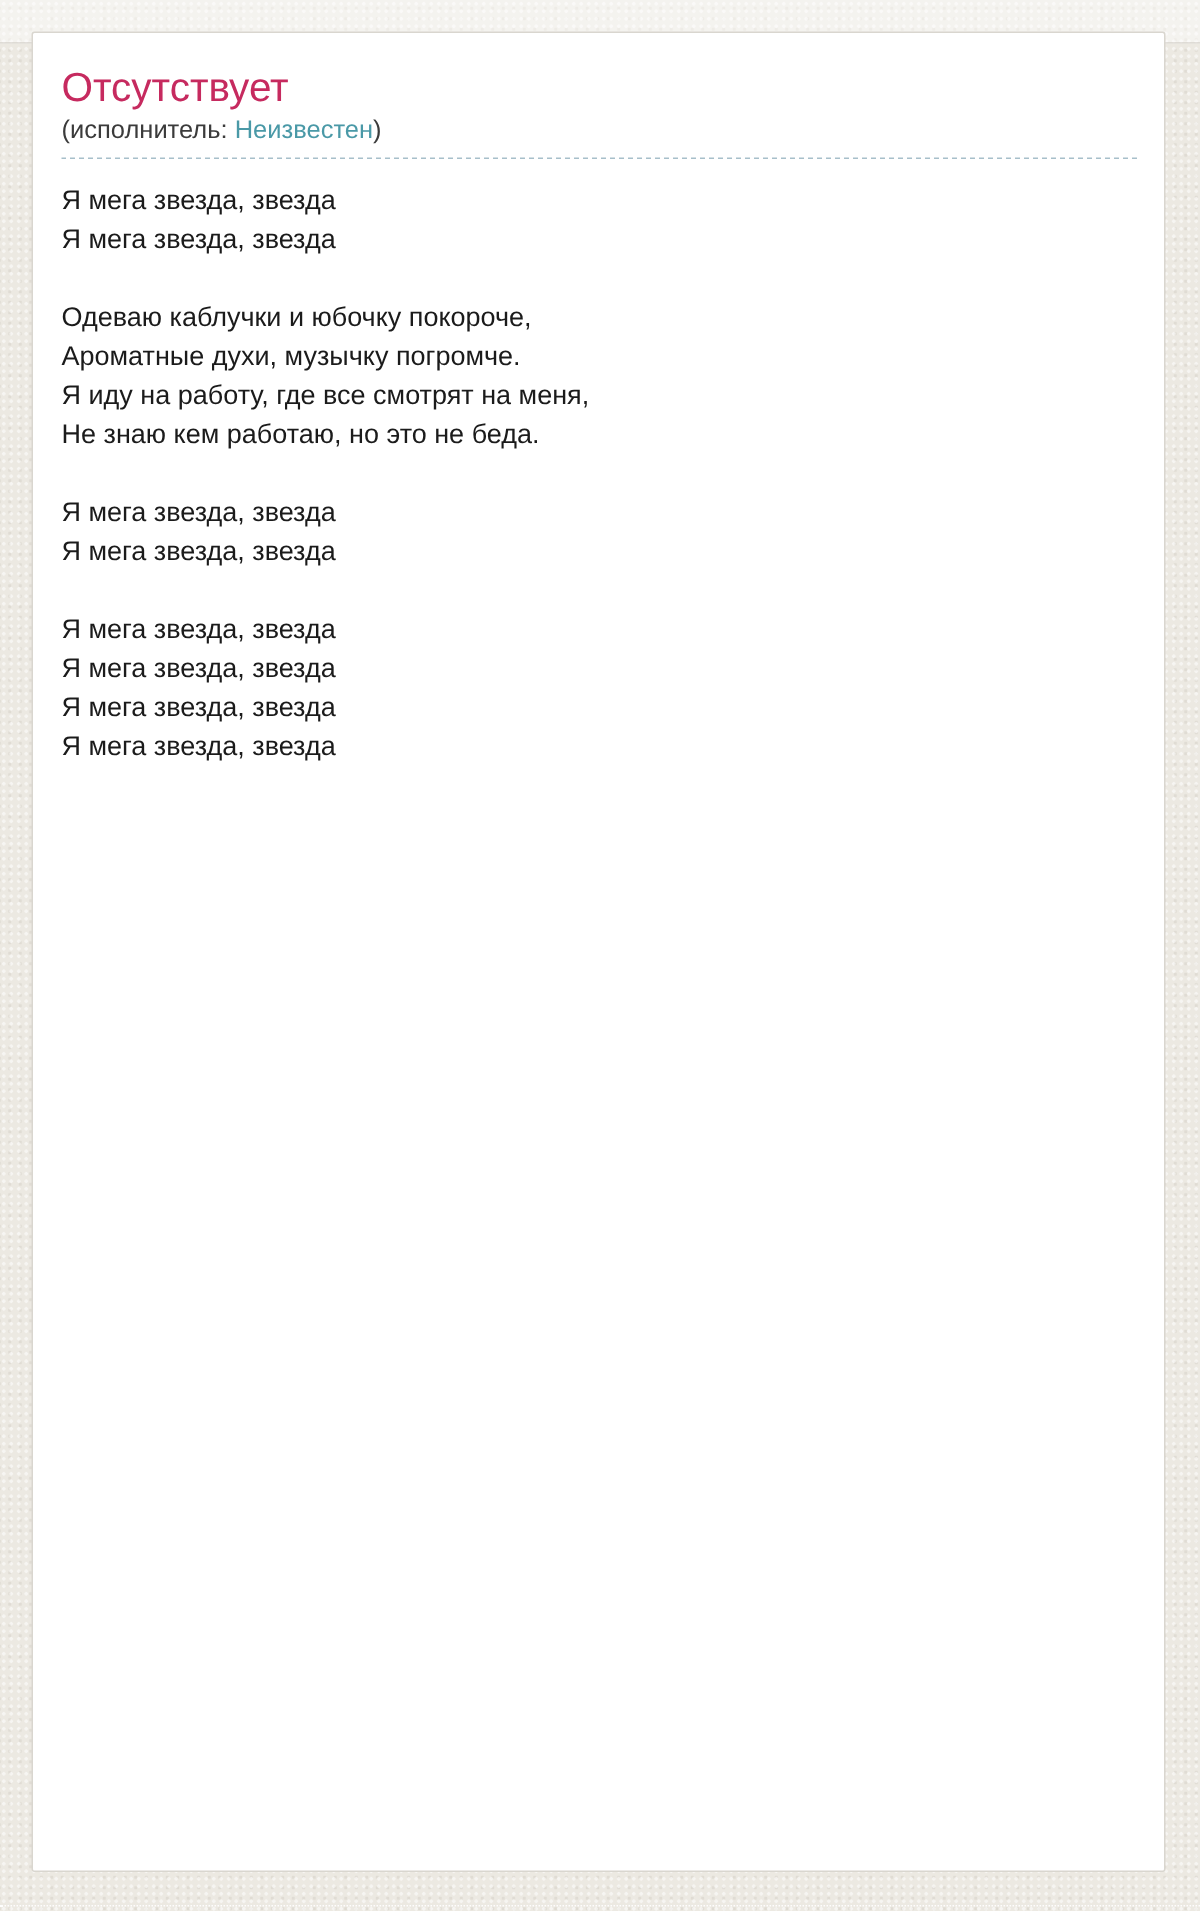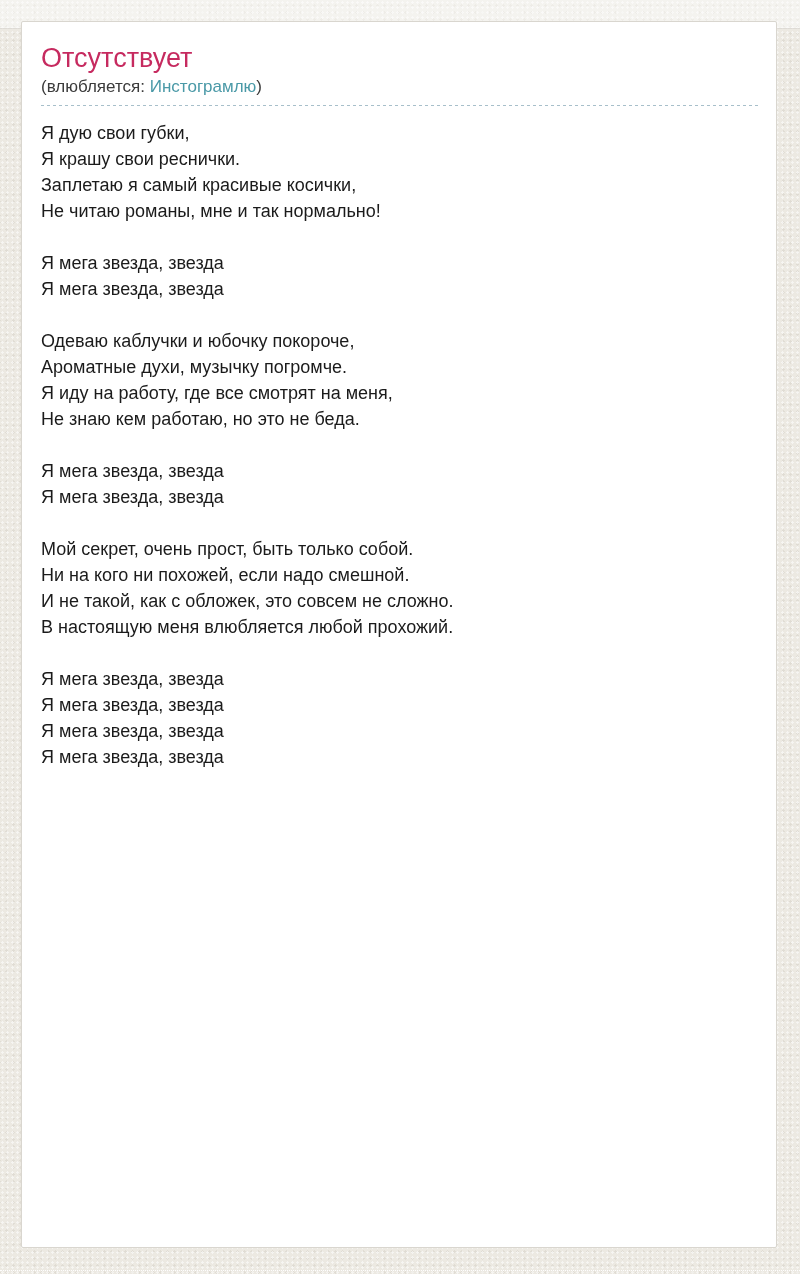--- a/index.html
+++ b/index.html
@@ -87,28 +87,26 @@
 </style>
 </head>
 <body>
 
 <div class="page">
   <div class="top-band"></div>
 
   <main class="card">
     <header class="card-header">
       <h1 class="song-title">Отсутствует</h1>
-      <div class="artist-line"><span>(влюбляется: </span><a class="artist-link" href="#">Инстограмлю</a><span>)</span></div>
+      <div class="artist-line"><span>(исполнитель: </span><a class="artist-link" href="#">Неизвестен</a><span>)</span></div>
       <div class="dotted-sep"></div>
     </header>
 
     <div class="lyrics">
-        <p class="stanza">Я дую свои губки,<br>Я крашу свои реснички.<br>Заплетаю я самый красивые косички,<br>Не читаю романы, мне и так нормально!</p>
         <p class="stanza">Я мега звезда, звезда<br>Я мега звезда, звезда</p>
         <p class="stanza">Одеваю каблучки и юбочку покороче,<br>Ароматные духи, музычку погромче.<br>Я иду на работу, где все смотрят на меня,<br>Не знаю кем работаю, но это не беда.</p>
         <p class="stanza">Я мега звезда, звезда<br>Я мега звезда, звезда</p>
-        <p class="stanza">Мой секрет, очень прост, быть только собой.<br>Ни на кого ни похожей, если надо смешной.<br>И не такой, как с обложек, это совсем не сложно.<br>В настоящую меня влюбляется любой прохожий.</p>
         <p class="stanza">Я мега звезда, звезда<br>Я мега звезда, звезда<br>Я мега звезда, звезда<br>Я мега звезда, звезда</p>
       </div>
   </main>
 
   <div class="bottom-seam"></div>
 </div>
 
 </body></html>

